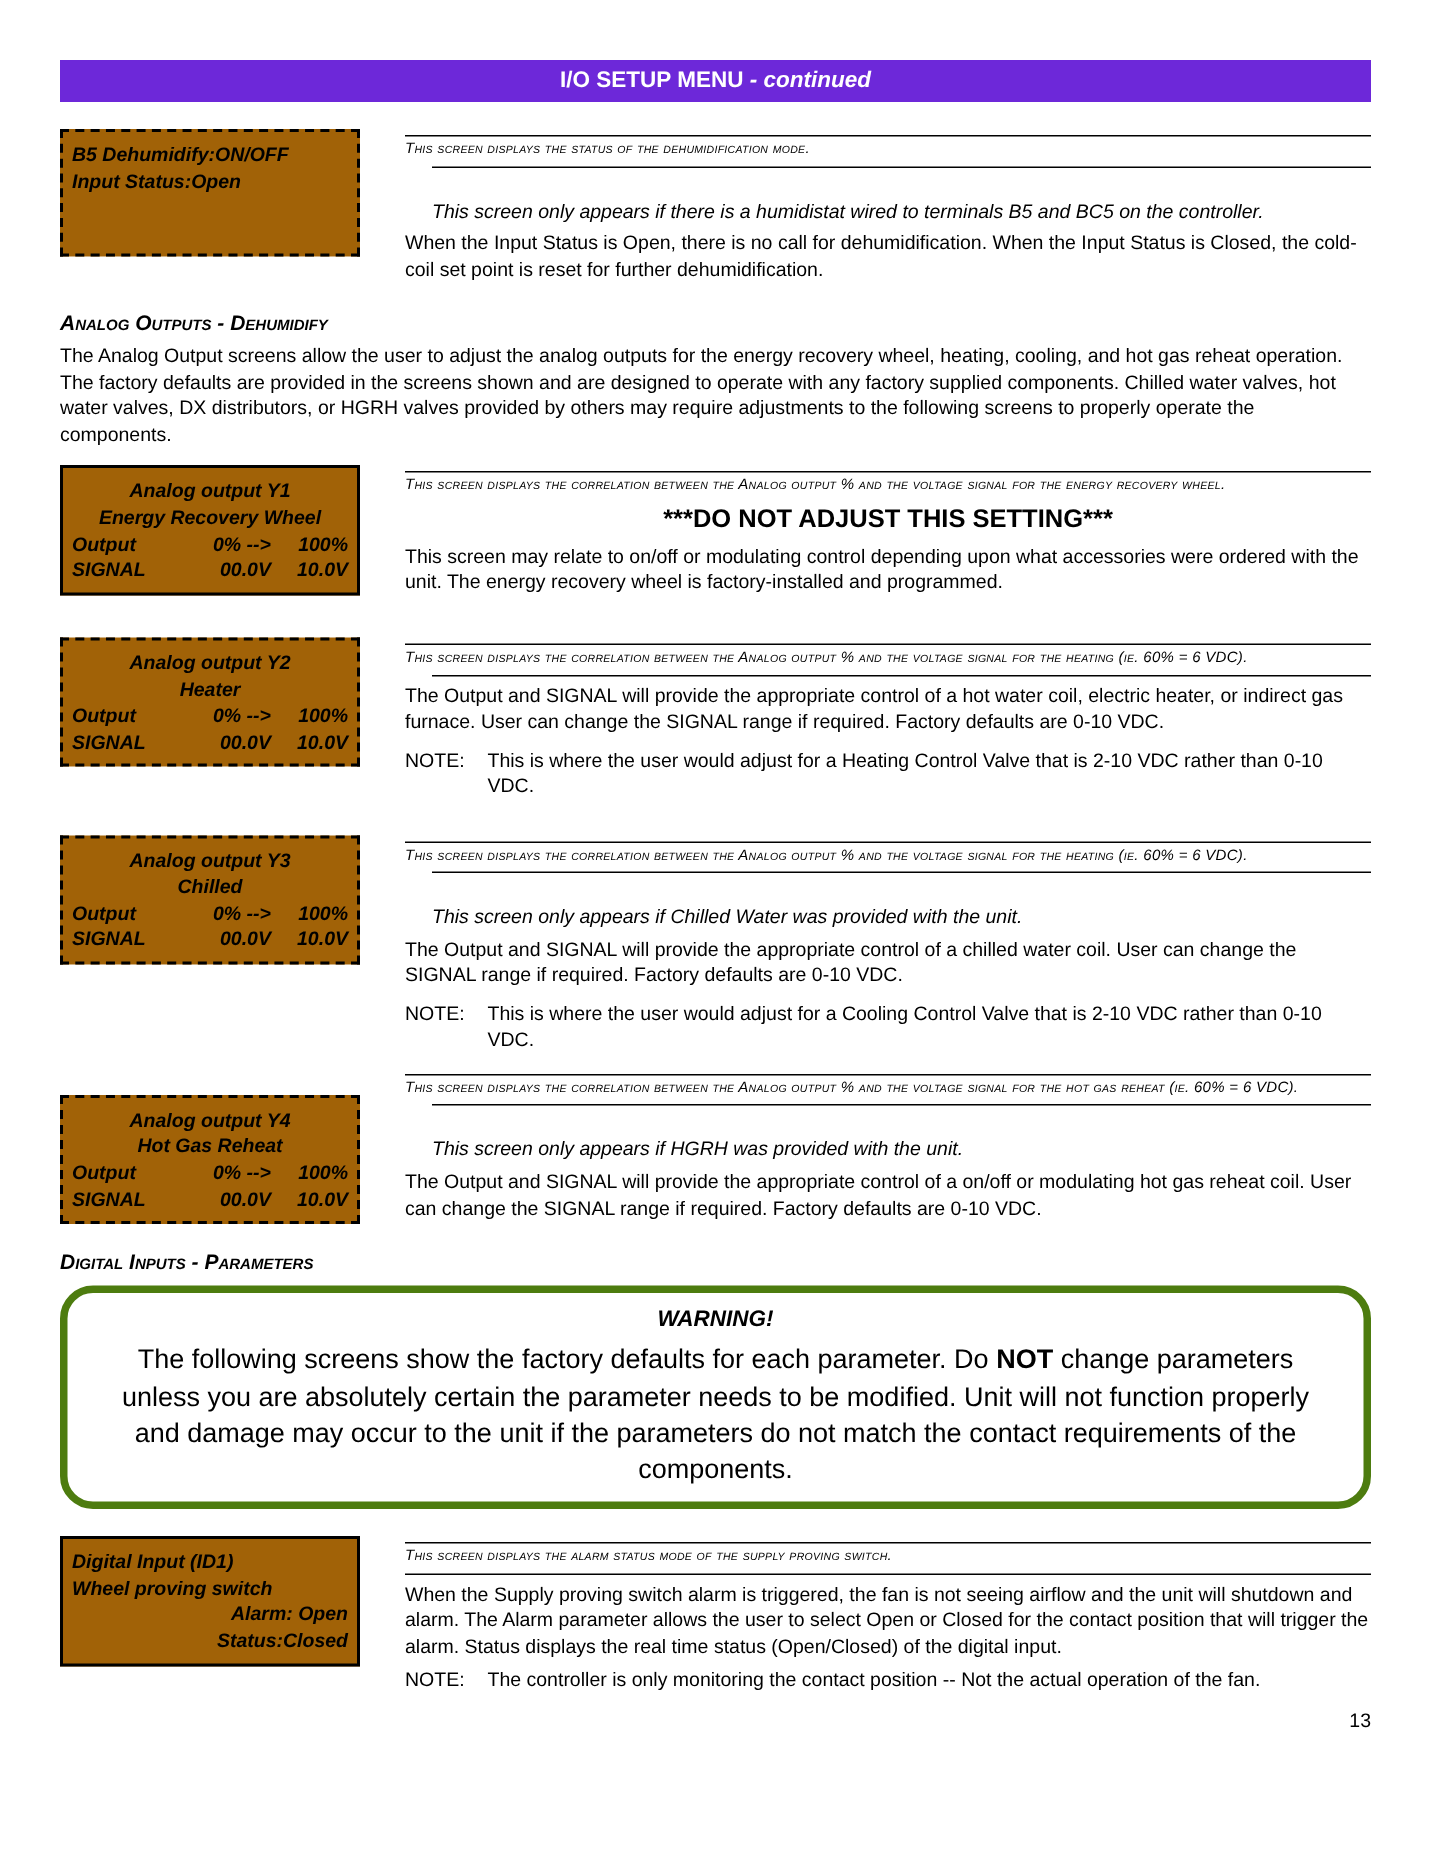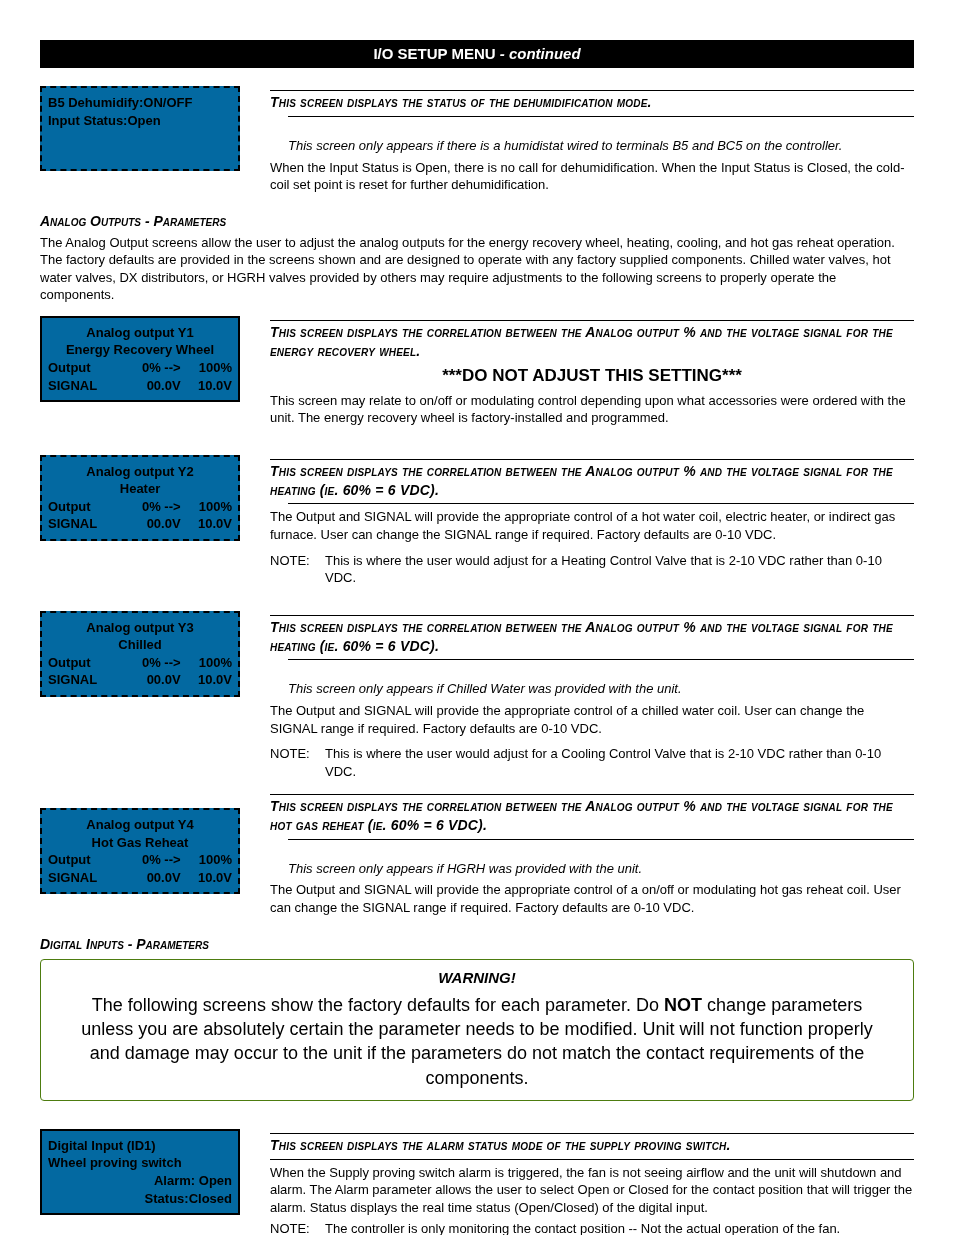--- a/index.html
+++ b/index.html
@@ -6,76 +6,77 @@
   body {
     font-family: Arial, Helvetica, sans-serif;
     font-size: 13px;
     line-height: 1.35;
     color: #000;
     background: #fff;
     width: 954px;
     padding: 40px 40px 20px 40px;
   }
   .title-bar {
-    background: #000000;
+    background: #6d28d9;
     color: #fff;
     text-align: center;
     padding: 4px 0;
     font-weight: bold;
     font-size: 15px;
     margin-bottom: 18px;
   }
   .title-bar .cont { font-style: italic; font-weight: bold; }
   .row { display: flex; align-items: flex-start; margin-bottom: 10px; }
   .lcd {
     width: 200px;
     flex: 0 0 200px;
     border: 2px solid #000;
     padding: 6px 6px;
     font-weight: bold;
     font-size: 13px;
     margin-right: 30px;
     min-height: 60px;
-    background: #0369a1;
+    background: #a16207;
+    font-style: italic;
   }
   .lcd.dashed { border-style: dashed; }
   .lcd .center { text-align: center; }
   .lcd table { width: 100%; border-collapse: collapse; font-weight: bold; }
   .lcd td { padding: 0; }
   .lcd td.r { text-align: right; }
   .lcd .alarm-line { text-align: right; }
   .rcol { flex: 1; }
   .rcol hr { border: none; border-top: 1px solid #000; margin: 4px 0 2px 0; }
   .rcol hr.short { margin-left: 18px; margin-bottom: 3px; }
   .sc-head {
     font-variant: small-caps;
-    font-weight: bold;
-    font-style: italic;
-    font-size: 14px;
+    font-weight: normal;
+    font-style: italic;
+    font-size: 10px;
     letter-spacing: 0.2px;
   }
   .ital-note { font-style: italic; margin-left: 18px; margin-top: 20px; margin-bottom: 3px; }
   .para { margin-top: 4px; margin-bottom: 4px; }
   .big-dna { text-align: center; font-weight: bold; font-size: 17px; margin: 4px 0; }
   .section-sub {
     font-variant: small-caps;
     font-weight: bold;
     font-style: italic;
     font-size: 14px;
     margin: 14px 0 3px 0;
   }
   .intro-para { margin-bottom: 12px; }
   .note-row { display: flex; margin-top: 8px; margin-left: 0; }
   .note-label { flex: 0 0 55px; }
   .note-text { flex: 1; }
   .warning-box {
-    border: 1px solid #4d7c0f;
-    border-radius: 4px;
+    border: 5px solid #4d7c0f;
+    border-radius: 22px;
     padding: 8px 30px 10px 30px;
-    margin: 6px 0 28px 0;
+    margin: 6px 0 18px 0;
   }
   .warning-title {
     text-align: center;
     font-style: italic;
     font-weight: bold;
     font-size: 15px;
     margin-bottom: 4px;
   }
   .warning-body { text-align: center; font-size: 18px; }
   .warning-body .not { font-weight: bold; }
@@ -96,21 +97,21 @@
   </div>
   <div class="rcol">
     <hr>
     <div class="sc-head">This screen displays the status of the dehumidification mode.</div>
     <hr class="short">
     <div class="ital-note">This screen only appears if there is a humidistat wired to terminals B5 and BC5 on the controller.</div>
     <div class="para">When the Input Status is Open, there is no call for dehumidification. When the Input Status is Closed, the cold-coil set point is reset for further dehumidification.</div>
   </div>
 </div>
 
-<div class="section-sub">Analog Outputs - Parameters</div>
+<div class="section-sub">Analog Outputs - Dehumidify</div>
 <div class="intro-para">The Analog Output screens allow the user to adjust the analog outputs for the energy recovery wheel, heating, cooling, and hot gas reheat operation. The factory defaults are provided in the screens shown and are designed to operate with any factory supplied components. Chilled water valves, hot water valves, DX distributors, or HGRH valves provided by others may require adjustments to the following screens to properly operate the components.</div>
 
 <div class="row">
   <div class="lcd">
     <div class="center">Analog output Y1</div>
     <div class="center">Energy Recovery Wheel</div>
     <table>
         <tbody>
           <tr>
       <td>Output</td>

